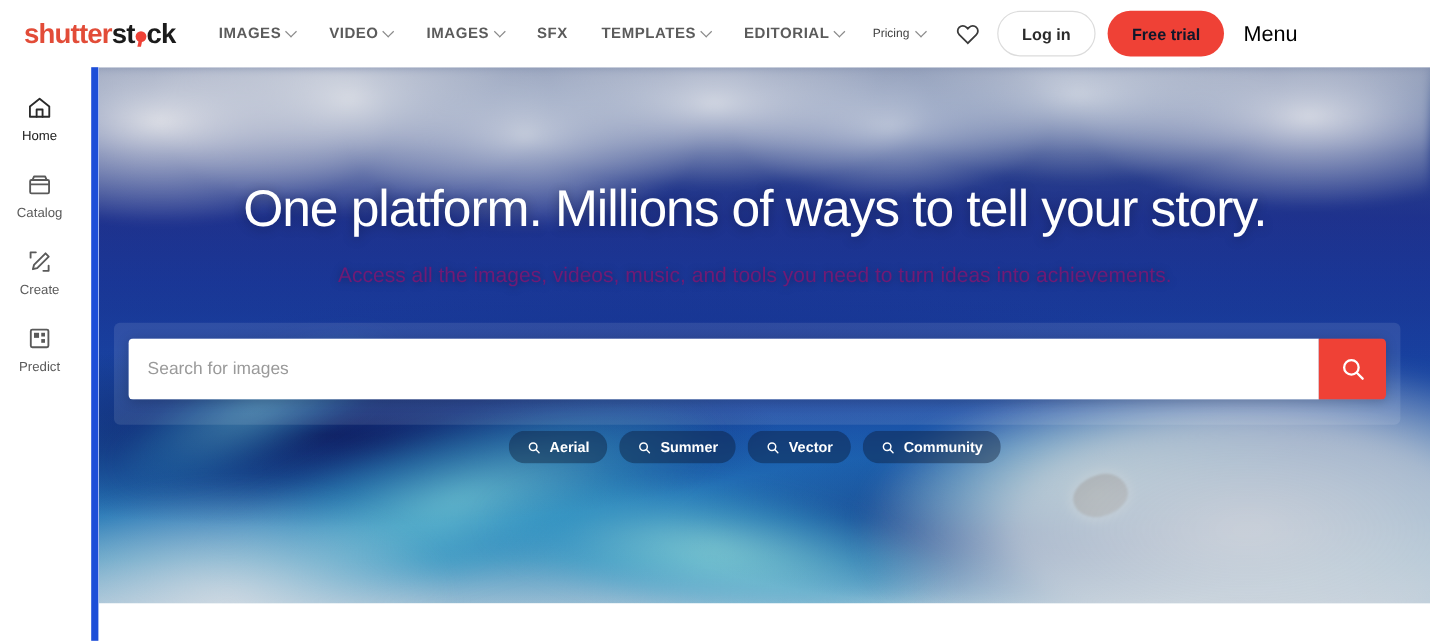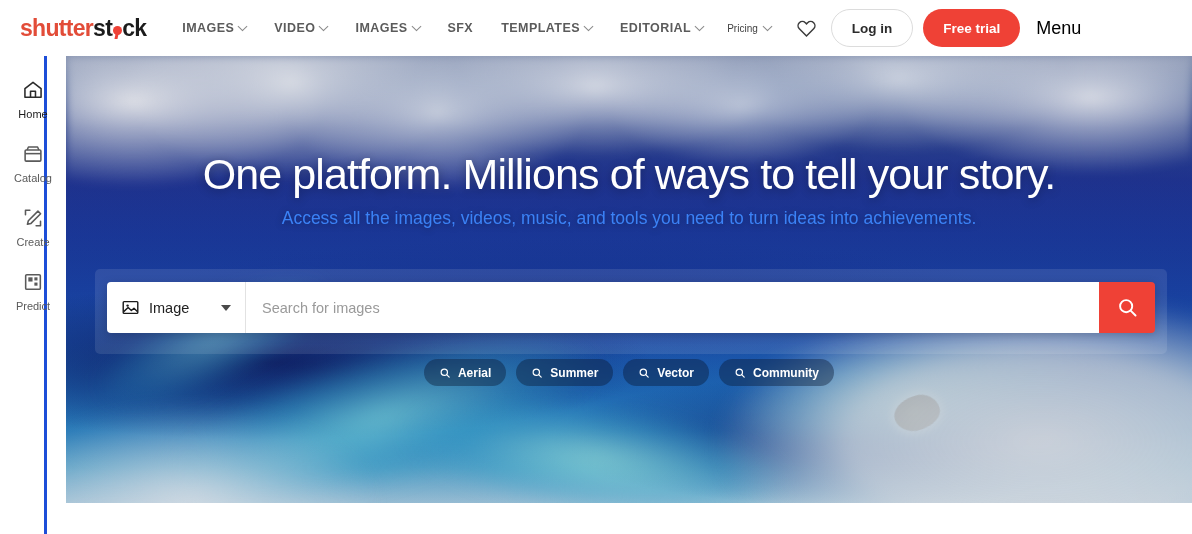--- a/index.html
+++ b/index.html
@@ -104,41 +104,41 @@
     display: flex; align-items: center; justify-content: center;
     cursor: pointer;
     white-space: nowrap;
   }
   .btn-trial {
     height: 38px;
     padding: 0 20px;
     border: none;
     border-radius: 19px;
     background: #ef4136;
-    color: #ffffff;
+    color: #0f172a;
     font-size: 13.5px; font-weight: 700;
     display: flex; align-items: center; justify-content: center;
     cursor: pointer;
     margin-left: 10px;
     white-space: nowrap;
   }
   .menu-lbl {
     font-size: 18px; color: #000000;
     padding: 8px 6px 8px 16px;
     cursor: pointer;
     white-space: nowrap;
   }
 
   
   .sidebar {
     position: absolute;
     top: 56px; left: 0;
-    width: 47px; height: 478px;
+    width: 82px; height: 478px;
     background: #ffffff;
-    border-right: 3px solid #1d4ed8;
+    border-right: 6px solid #1d4ed8;
     padding-top: 22px;
     z-index: 30;
   }
   .side-item {
     width: 66px;
     height: 62px;
     display: flex; flex-direction: column;
     align-items: center; justify-content: flex-start;
     gap: 7px;
     cursor: pointer;
@@ -251,23 +251,23 @@
   .hero-title {
     margin-top: 94px;
     font-size: 43px;
     font-weight: 400;
     letter-spacing: -0.9px;
     color: #ffffff;
     text-shadow: 0 2px 10px rgba(0,0,0,0.30);
     white-space: nowrap;
   }
   .hero-sub {
-    margin-top: 9px;
+    margin-top: 20px;
     font-size: 17.5px;
-    color: #3b82f6;
+    color: #701a75;
     text-shadow: 0 1px 7px rgba(0,0,0,0.35);
     white-space: nowrap;
   }
 
   
   .search-backdrop {
     position: absolute;
     left: 29px; top: 213px;
     width: 1072px; height: 85px;
     background: rgba(255,255,255,0.10);
@@ -478,29 +478,20 @@
   </div>
 
   <div class="hero-content">
     <h1 class="hero-title">One platform. Millions of ways to tell your story.</h1>
     <p class="hero-sub">Access all the images, videos, music, and tools you need to turn ideas into achievements.</p>
   </div>
 
   <div class="search-backdrop"></div>
 
   <div class="searchbar">
-    <div class="type-select">
-      <svg width="19" height="19" viewBox="0 0 24 24" fill="none" stroke="#1b1b1b" stroke-width="1.8" stroke-linejoin="round">
-        <rect x="2.8" y="4.6" width="18.4" height="14.8" rx="1.1"></rect>
-        <circle cx="8.3" cy="9.6" r="1.5" fill="#1b1b1b" stroke="none"></circle>
-        <path d="M3.4 17.2 9 11.9l4.1 3.9 3.3-2.9 4.2 4.1"></path>
-      </svg>
-      <span class="type-lbl">Image</span>
-      <span class="caret-dn"></span>
-    </div>
 
     <input class="search-input" type="text" placeholder="Search for images" style="">
 
     <button class="search-go">
       <svg width="23" height="23" viewBox="0 0 24 24" fill="none" stroke="#ffffff" stroke-width="2" stroke-linecap="round">
         <circle cx="10.6" cy="10.6" r="6.3"></circle>
         <path d="M15.3 15.3 20.4 20.4"></path>
       </svg>
     </button>
   </div>

